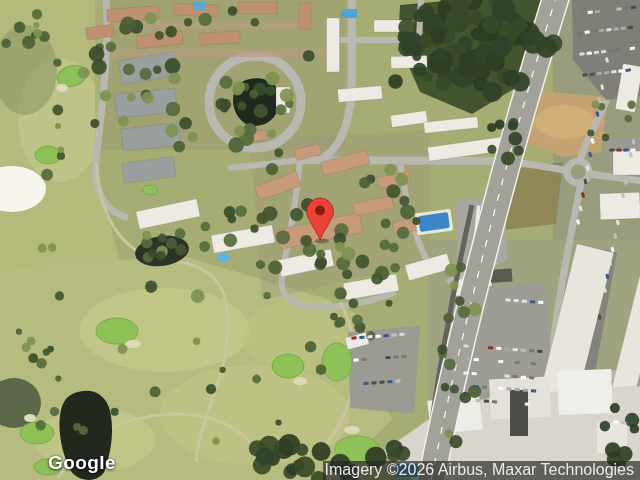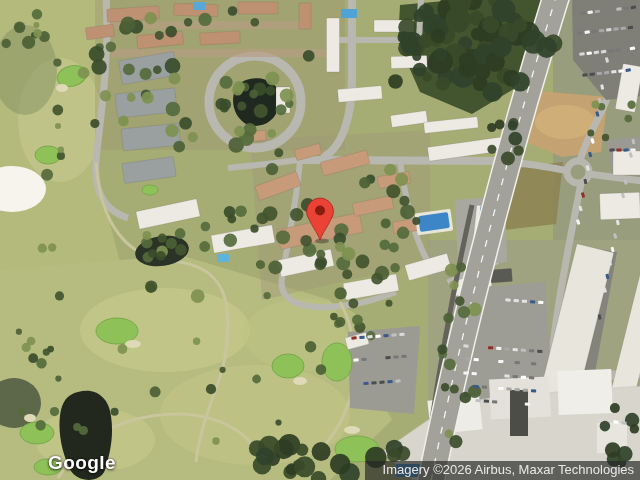--- a/index.html
+++ b/index.html
@@ -2,21 +2,21 @@
 <html><head>
 <meta charset="utf-8">
 <style>
   html,body{margin:0;padding:0;width:640px;height:480px;overflow:hidden;background:#a6ad74;
     font-family:"Liberation Sans",sans-serif;}
   .map{position:relative;width:640px;height:480px;cursor:grab;}
   .map svg{display:block;width:640px;height:480px;}
   .google-logo{position:absolute;left:8px;bottom:6px;color:#fff;font-size:19px;font-weight:bold;
     letter-spacing:.4px;text-shadow:0 1px 3px rgba(0,0,0,.75),0 0 2px rgba(0,0,0,.5);user-select:none;margin-left:40px;}
   .attribution{position:absolute;right:0;bottom:0;height:17px;line-height:15px;
-    background:rgba(38,38,38,.68);color:#e8e8e8;font-size:13px;padding:1px 6px 1px 18px;white-space:nowrap;}
+    background:rgba(38,38,38,.68);color:#e8e8e8;font-size:16px;padding:1px 6px 1px 2px;white-space:nowrap;}
 </style>
 </head>
 <body>
 
 <div class="map">
 <svg viewBox="0 0 640 480" xmlns="http://www.w3.org/2000/svg">
 
   <g>
     <rect x="0" y="0" width="640" height="480" fill="#a6ad74"></rect>
     <polygon points="0,0 110,0 96,170 130,300 60,480 0,480" fill="#b4ba7c"></polygon>

